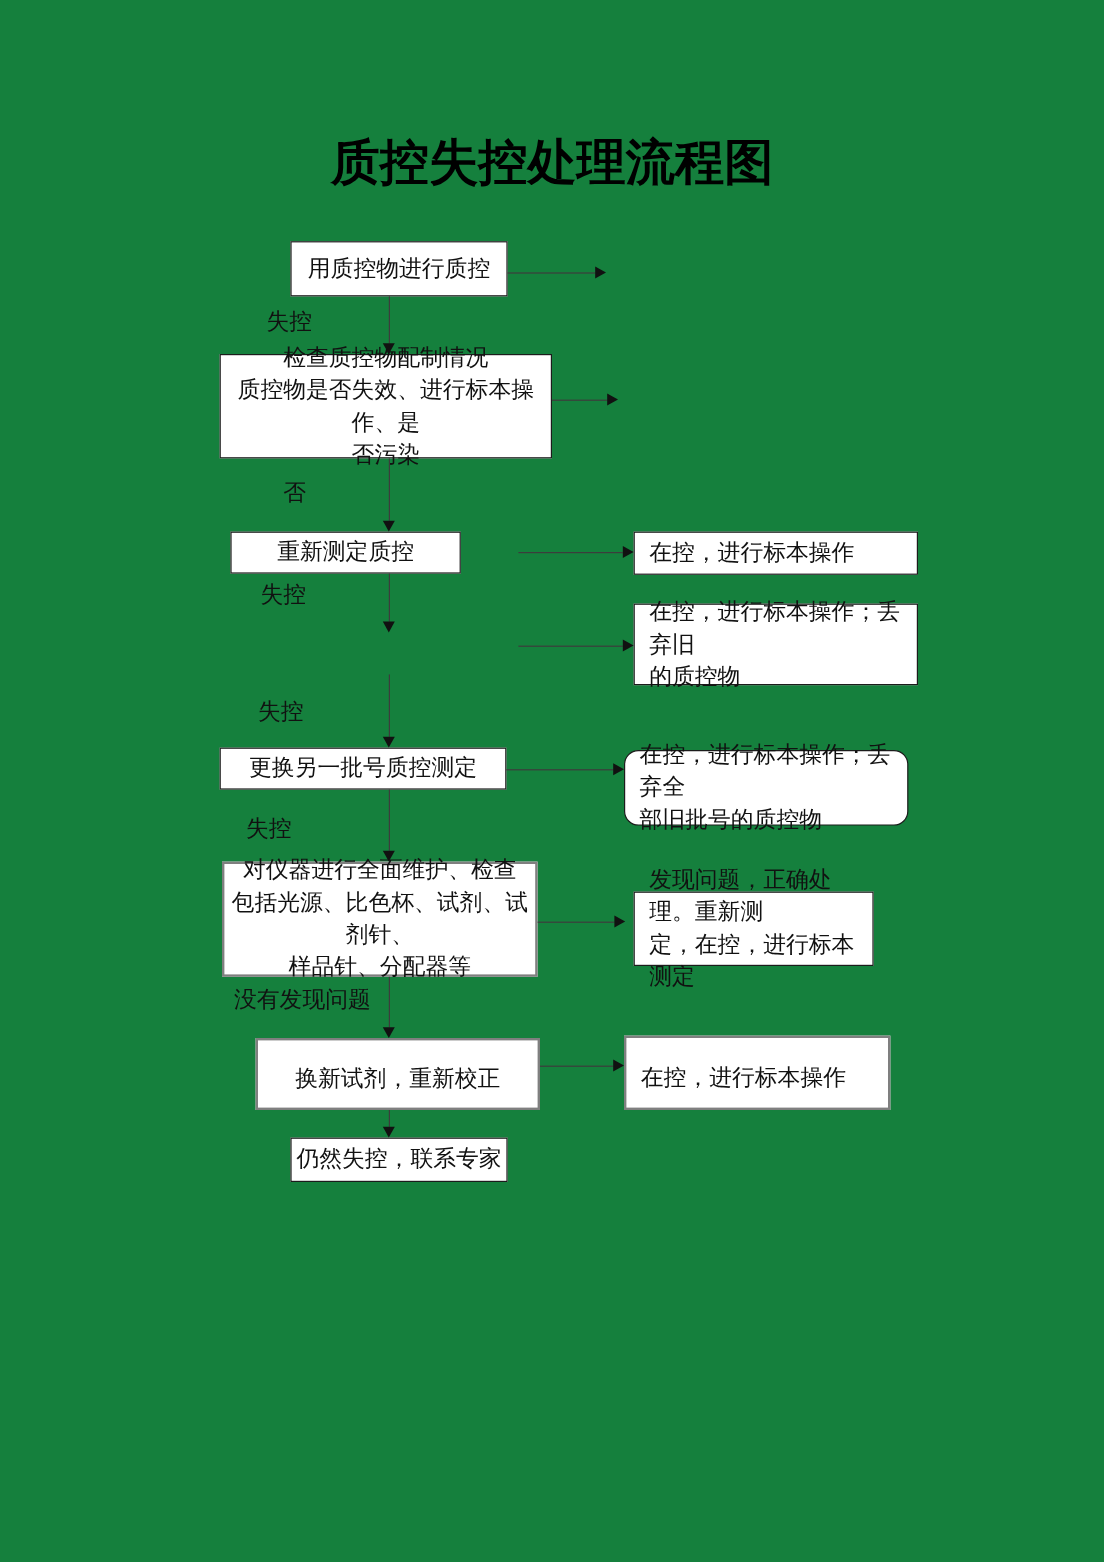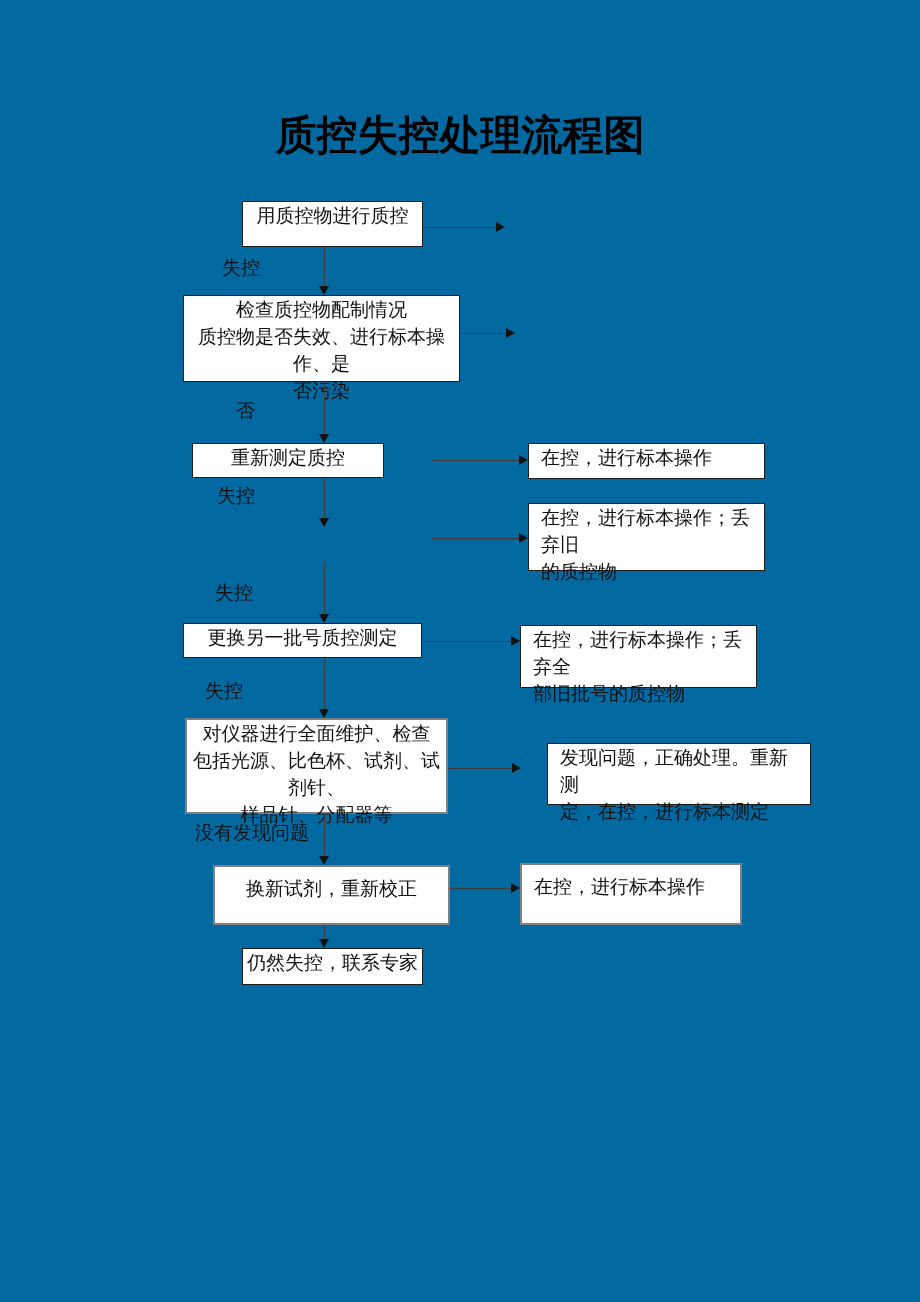--- a/index.html
+++ b/index.html
@@ -1,30 +1,30 @@
 <!DOCTYPE html>
 <html><head>
 <meta charset="utf-8">
 <style>
   html,body{margin:0;padding:0;background:#ffffff;}
   body{width:920px;height:1302px;position:relative;font-family:"Liberation Sans",sans-serif;color:#111;}
-  .page{position:absolute;left:0;top:0;width:920px;height:1302px;background:#0369a1;overflow:hidden;}
+  .page{position:absolute;left:0;top:0;width:920px;height:1302px;background:#15803d;overflow:hidden;}
 
   .title{position:absolute;left:0;right:0;top:108px;margin:0;text-align:center;
          font-family:"Liberation Serif",serif;font-weight:bold;font-size:41px;color:#000;z-index:3;}
 
   .watermark{position:absolute;left:205px;top:606px;font-size:56px;letter-spacing:1px;
              color:#d9d9d9;z-index:2;pointer-events:none;white-space:nowrap;}
 
   .box{position:absolute;background:#fff;border:1px solid #1c1c1c;box-sizing:border-box;
-       display:flex;justify-content:center;
+       display:flex;align-items:center;justify-content:center;
        font-size:19px;line-height:27px;text-align:center;z-index:1;}
   .box span{white-space:pre-line;position:relative;z-index:3;}
   .box.left-text{justify-content:flex-start;text-align:left;padding:0 12px;}
-  .box.top-text{align-items:flex-start;padding-top:8px;}
+  .box.top-text{align-items:center;padding-top:8px;}
   .box.thick{border:2px solid #7f7f7f;}
 
   .edge-label{position:absolute;font-size:19px;color:#111;z-index:3;white-space:nowrap;}
 
   .vline{position:absolute;width:1px;background:#3c3c3c;z-index:1;}
   .hline{position:absolute;height:1px;background:#3c3c3c;z-index:1;}
   .arrow-down{position:absolute;width:0;height:0;z-index:1;
               border-left:5px solid transparent;border-right:5px solid transparent;border-top:9px solid #111;}
   .arrow-right{position:absolute;width:0;height:0;z-index:1;
                border-top:5px solid transparent;border-bottom:5px solid transparent;border-left:9px solid #111;}
@@ -74,26 +74,26 @@
 
   <div class="box left-text" style="left:528px;top:443px;width:237px;height:36px;">
     <span>在控，进行标本操作</span>
   </div>
 
   <div class="box left-text" style="left:528px;top:503px;width:237px;height:68px;">
     <span>在控，进行标本操作；丢弃旧
 的质控物</span>
   </div>
 
-  <div class="box left-text" style="left:520px;top:625px;width:237px;height:63px;">
+  <div class="box left-text" style="left:520px;top:625px;width:237px;height:63px;border-radius:12px;">
     <span>在控，进行标本操作；丢弃全
 部旧批号的质控物</span>
   </div>
 
-  <div class="box left-text" style="left:547px;top:743px;width:264px;height:62px;">
+  <div class="box left-text" style="left:528px;top:743px;width:200px;height:62px;">
     <span>发现问题，正确处理。重新测
 定，在控，进行标本测定</span>
   </div>
 
   <div class="box thick left-text top-text" style="left:520px;top:863px;width:222px;height:62px;">
     <span>在控，进行标本操作</span>
   </div>
 
   <div class="edge-label" style="left:222px;top:255px;">失控</div>
   <div class="edge-label" style="left:236px;top:398px;">否</div>

